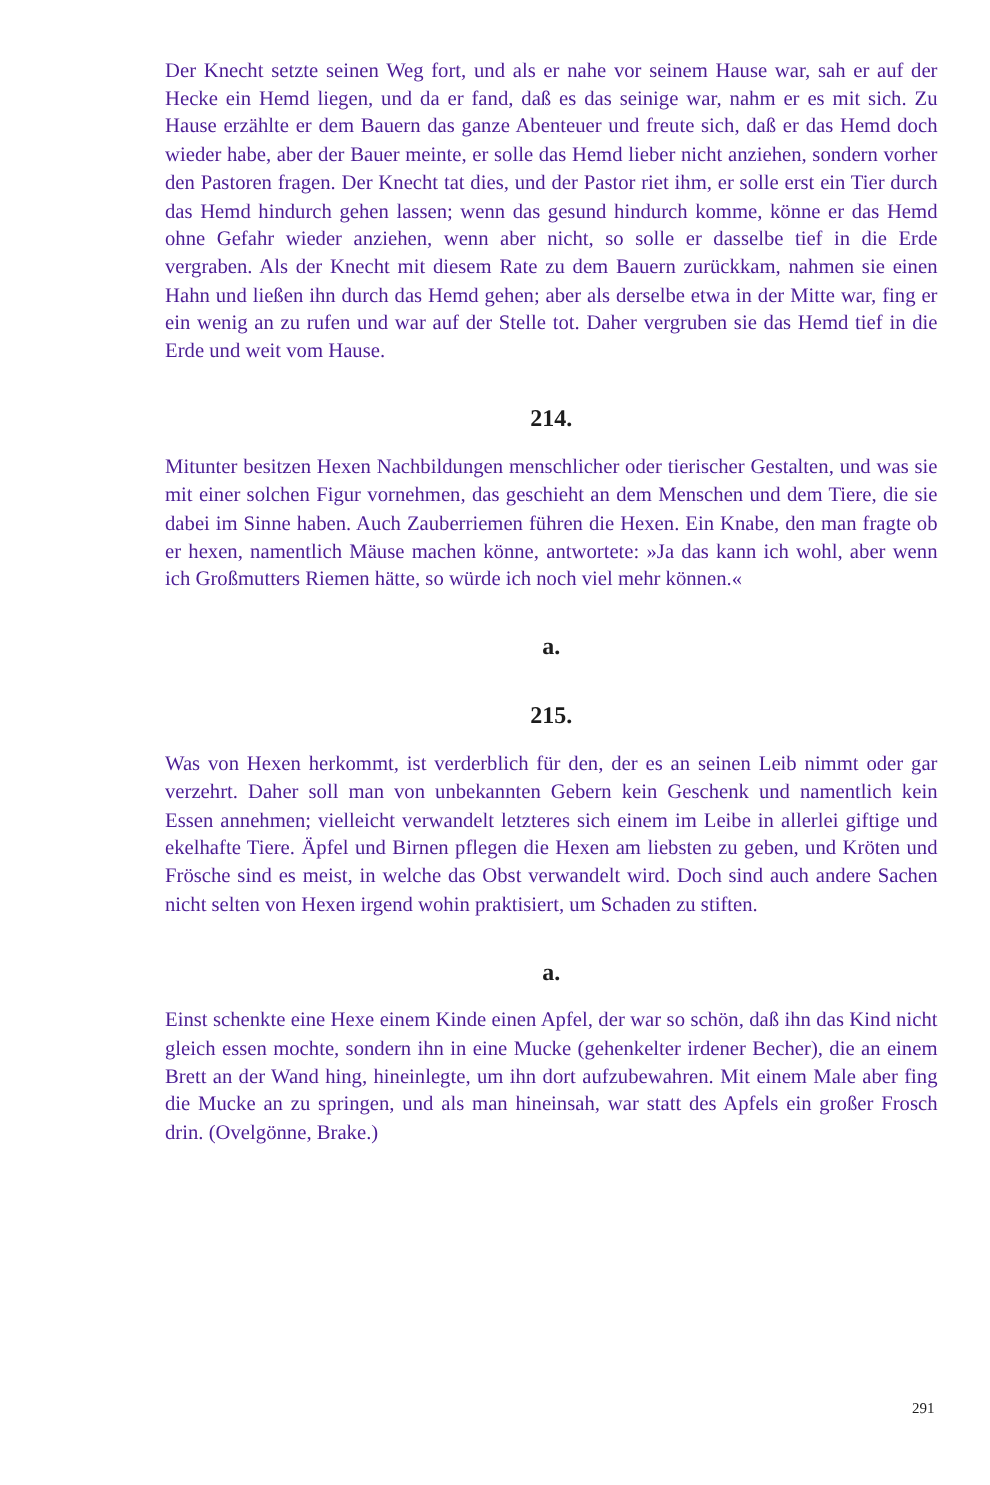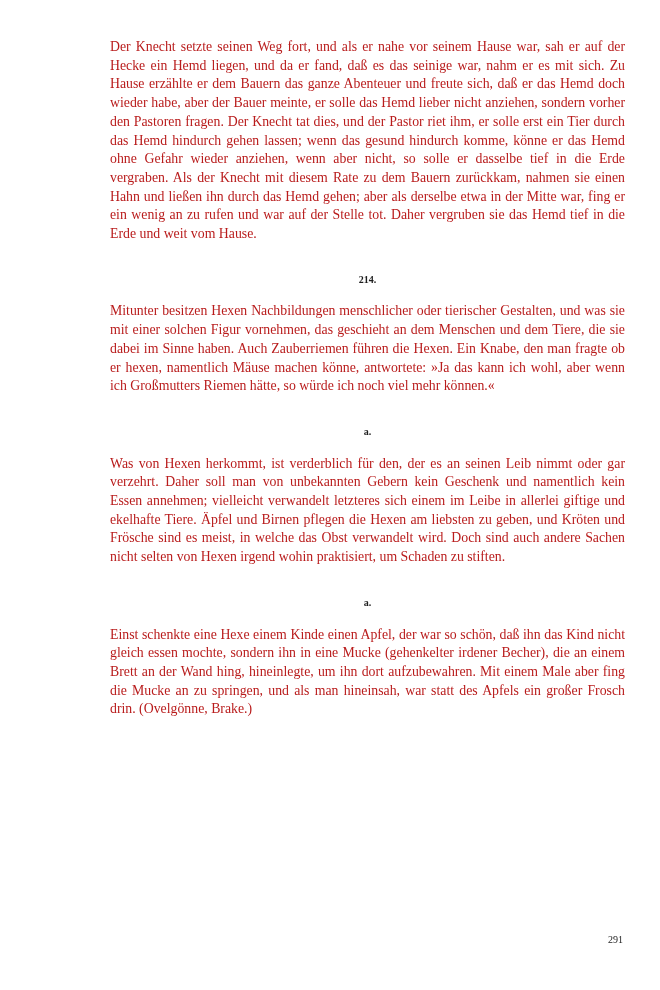--- a/index.html
+++ b/index.html
@@ -16,24 +16,24 @@
     position: relative;
     width: 660px;
     height: 990px;
     padding: 38px 35px 0 110px;
     background: #ffffff;
   }
   .para {
     font-size: 13.8px;
     line-height: 18.7px;
     text-align: justify;
-    color: #b91c1c;
+    color: #4c1d95;
   }
   .heading {
-    font-size: 10px;
+    font-size: 16px;
     line-height: 18.7px;
     font-weight: bold;
     text-align: center;
     margin: 27px 0 13px 0;
     color: #1d1d1d;
   }
   .page-number {
     position: absolute;
     right: 37px;
     bottom: 45px;
@@ -48,20 +48,21 @@
 
   <p class="para">Der Knecht setzte seinen Weg fort, und als er nahe vor seinem Hause war, sah er auf der Hecke ein Hemd liegen, und da er fand, daß es das seinige war, nahm er es mit sich. Zu Hause erzählte er dem Bauern das ganze Abenteuer und freute sich, daß er das Hemd doch wieder habe, aber der Bauer meinte, er solle das Hemd lieber nicht anziehen, sondern vorher den Pastoren fragen. Der Knecht tat dies, und der Pastor riet ihm, er solle erst ein Tier durch das Hemd hindurch gehen lassen; wenn das gesund hindurch komme, könne er das Hemd ohne Gefahr wieder anziehen, wenn aber nicht, so solle er dasselbe tief in die Erde vergraben. Als der Knecht mit diesem Rate zu dem Bauern zurückkam, nahmen sie einen Hahn und ließen ihn durch das Hemd gehen; aber als derselbe etwa in der Mitte war, fing er ein wenig an zu rufen und war auf der Stelle tot. Daher vergruben sie das Hemd tief in die Erde und weit vom Hause.</p>
 
   <div class="heading">214.</div>
 
   <p class="para">Mitunter besitzen Hexen Nachbildungen menschlicher oder tierischer Gestalten, und was sie mit einer solchen Figur vornehmen, das geschieht an dem Menschen und dem Tiere, die sie dabei im Sinne haben. Auch Zauberriemen führen die Hexen. Ein Knabe, den man fragte ob er hexen, namentlich Mäuse machen könne, antwortete: »Ja das kann ich wohl, aber wenn ich Großmutters Riemen hätte, so würde ich noch viel mehr können.«</p>
 
   <div class="heading">a.</div>
 
 
+  <div class="heading">215.</div>
 
   <p class="para">Was von Hexen herkommt, ist verderblich für den, der es an seinen Leib nimmt oder gar verzehrt. Daher soll man von unbekannten Gebern kein Geschenk und namentlich kein Essen annehmen; vielleicht verwandelt letzteres sich einem im Leibe in allerlei giftige und ekelhafte Tiere. Äpfel und Birnen pflegen die Hexen am liebsten zu geben, und Kröten und Frösche sind es meist, in welche das Obst verwandelt wird. Doch sind auch andere Sachen nicht selten von Hexen irgend wohin praktisiert, um Schaden zu stiften.</p>
 
   <div class="heading">a.</div>
 
   <p class="para">Einst schenkte eine Hexe einem Kinde einen Apfel, der war so schön, daß ihn das Kind nicht gleich essen mochte, sondern ihn in eine Mucke (gehenkelter irdener Becher), die an einem Brett an der Wand hing, hineinlegte, um ihn dort aufzubewahren. Mit einem Male aber fing die Mucke an zu springen, und als man hineinsah, war statt des Apfels ein großer Frosch drin. (Ovelgönne, Brake.)</p>
 
   <div class="page-number">291</div>
 
 </div>

